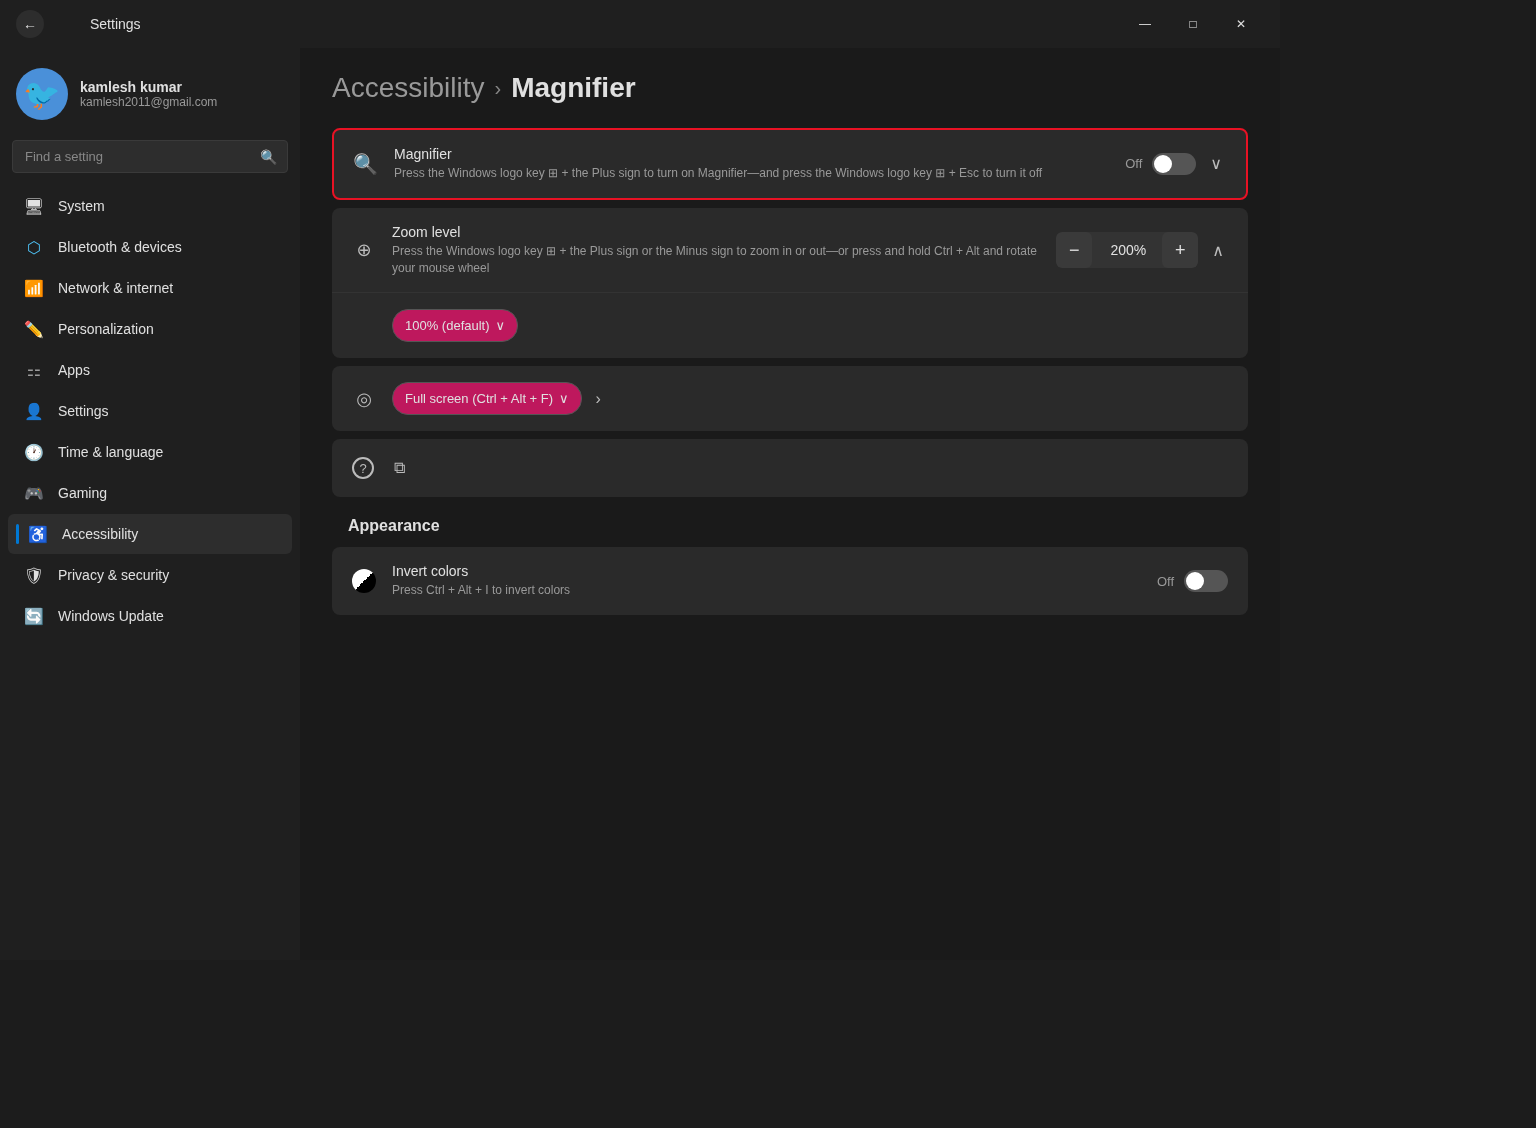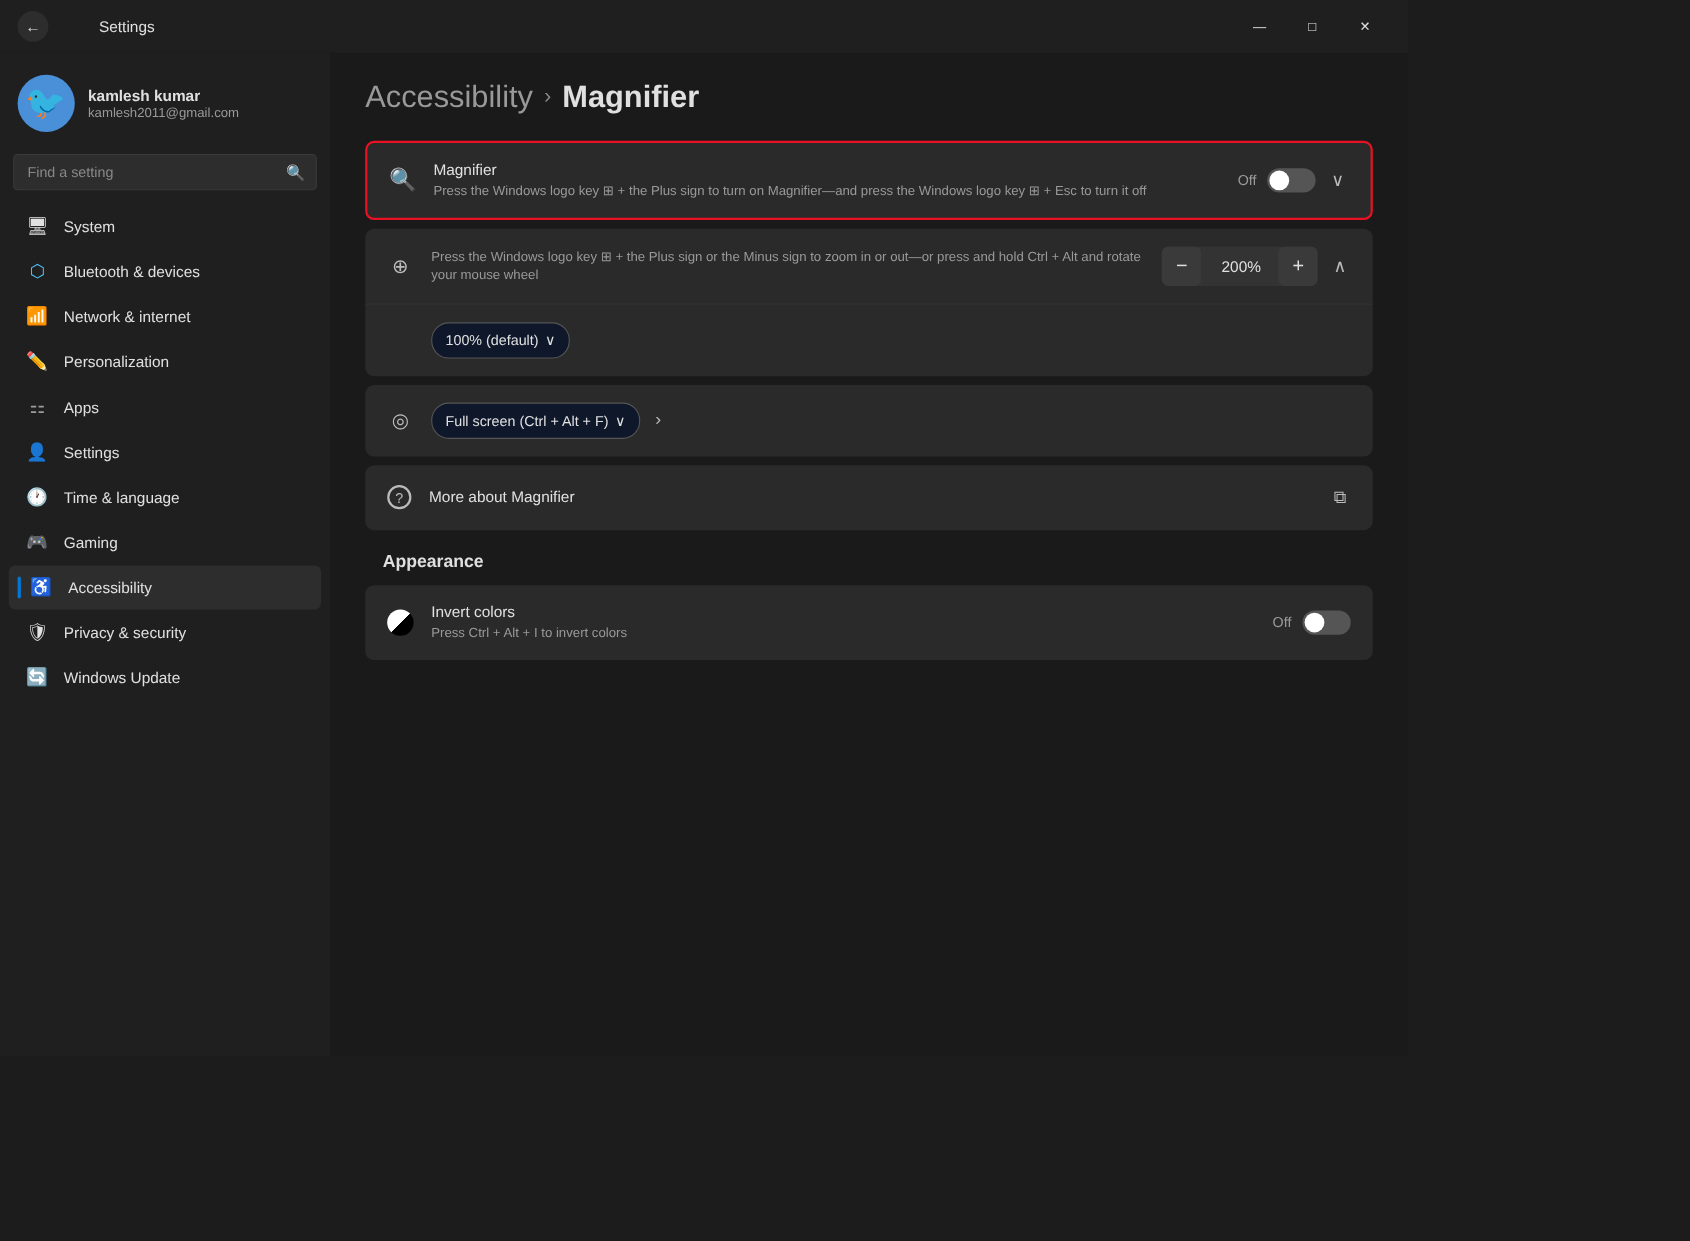--- a/index.html
+++ b/index.html
@@ -271,21 +271,21 @@
       padding: 0 16px;
       font-size: 14px;
       color: #e0e0e0;
       min-width: 70px;
       text-align: right;
     }
     .dropdown-control {
       display: flex;
       align-items: center;
       gap: 6px;
-      background: #0f172a;
+      background: #be185d;
       border: 1px solid #555;
       border-radius: 16px;
       padding: 8px 12px;
       cursor: pointer;
       color: #e0e0e0;
       font-size: 13px;
     }
     .section-title {
       font-size: 16px;
       font-weight: 600;
@@ -426,20 +426,21 @@
             </div>
             <button class="chevron-btn">∨</button>
           </div>
         </div>
       </div>
 
       <div class="settings-card" style="margin-top:8px;">
         <div class="setting-row">
           <span class="setting-icon" style="font-size:18px;">⊕</span>
           <div class="setting-text">
+            <div class="setting-label">Zoom level</div>
             <div class="setting-desc">Press the Windows logo key ⊞ + the Plus sign or the Minus sign to zoom in or out—or press and hold Ctrl + Alt and rotate your mouse wheel</div>
           </div>
           <div class="setting-control">
             <div class="zoom-controls">
               <button class="zoom-btn">−</button>
               <span class="zoom-value">200%</span>
               <button class="zoom-btn">+</button>
             </div>
             <button class="chevron-btn">∧</button>
           </div>
@@ -465,23 +466,20 @@
               <span>∨</span>
             </button>
             <button class="chevron-btn">›</button>
           </div>
         </div>
       </div>
 
       <div class="settings-card" style="margin-top:8px;">
         <div class="view-row">
           <span class="setting-icon" style="border:2px solid #bbb;border-radius:50%;width:22px;height:22px;font-size:13px;display:flex;align-items:center;justify-content:center;">?</span>
-          <div class="setting-text">
-            <div class="setting-label">More about Magnifier</div>
-          </div>
           <div class="setting-control">
             <button class="external-link-btn">⧉</button>
           </div>
         </div>
       </div>
 
       <div class="section-title">Appearance</div>
 
       <div class="settings-card">
         <div class="setting-row">

